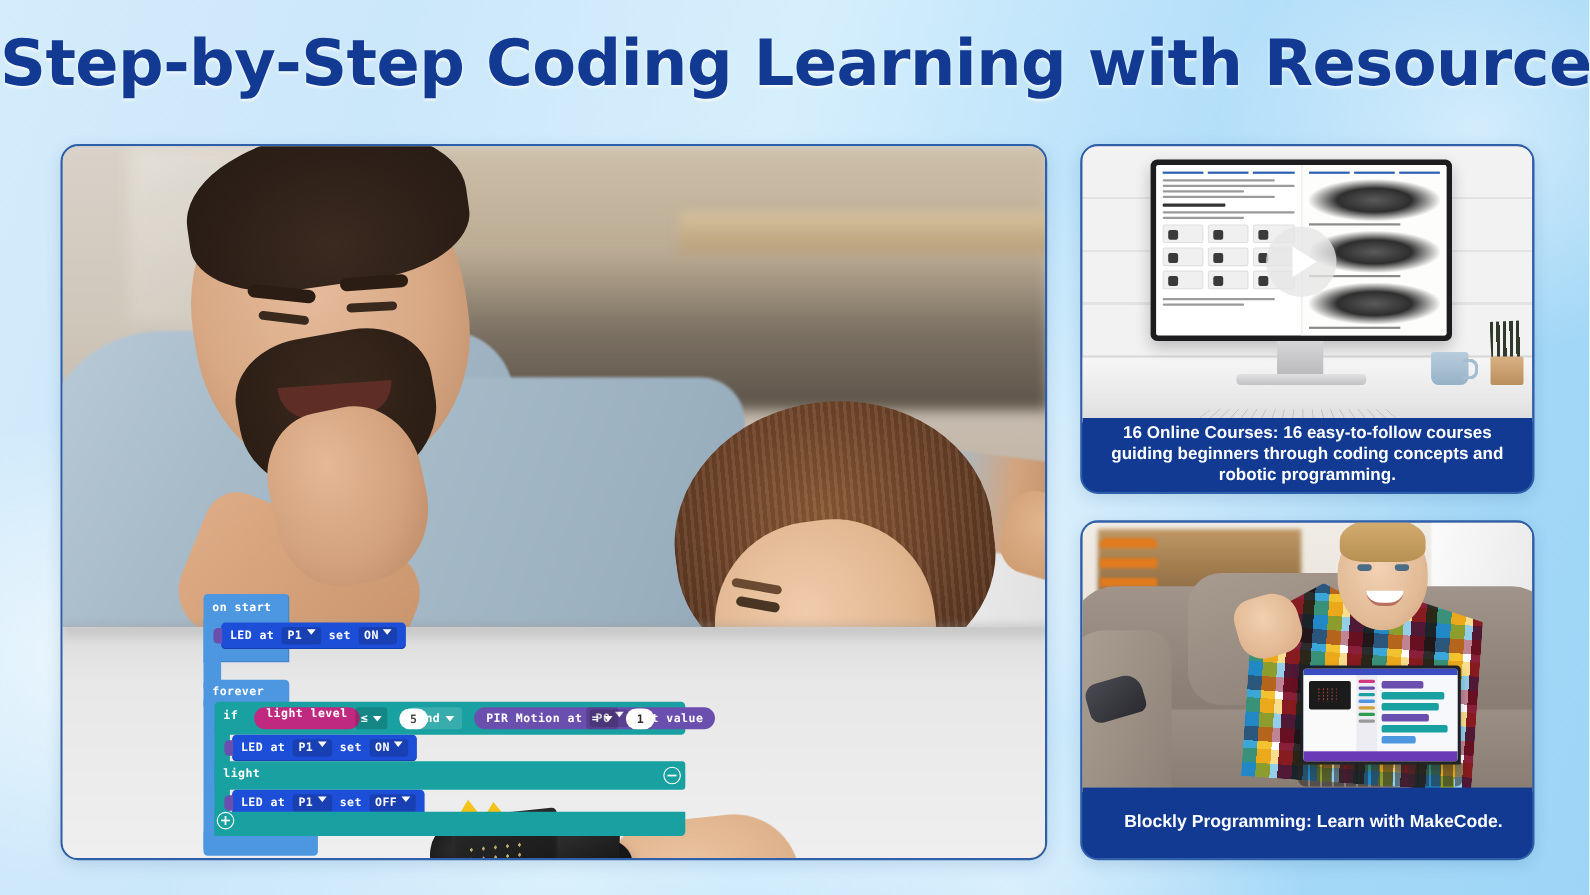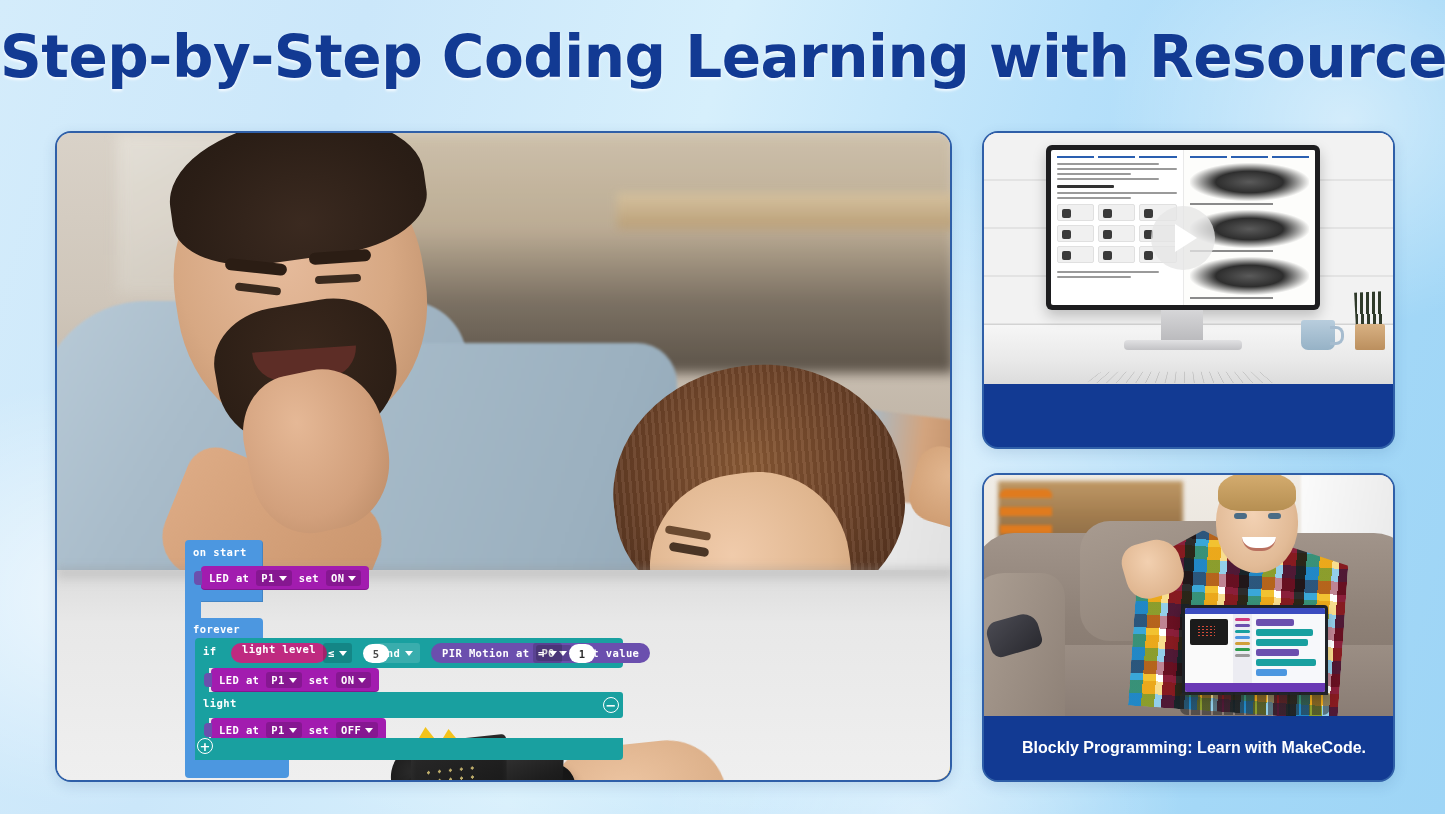--- a/index.html
+++ b/index.html
@@ -251,32 +251,32 @@
     box-shadow: inset -1px -1px 0 rgba(0,0,0,.12);
   }
   .onstart-label { position: absolute; left: 8px; top: 6px; }
   .onstart-arm {
     position: absolute; left: 0; top: 24px; width: 16px; height: 62px;
     background: #4c97e0;
   }
 
   
   .pinblock {
-    position: absolute; height: 24px; background: #a21caf;
+    position: absolute; height: 24px; background: #1d4ed8;
     border-radius: 4px; display: flex; align-items: center;
     padding: 0 8px; gap: 7px;
     box-shadow: inset 0 -1px 0 rgba(0,0,0,.18);
   }
   .pinblock::before {
     content: ""; position: absolute; left: -7px; top: 5px;
     width: 8px; height: 14px; background: #6b4fae; border-radius: 4px 0 0 4px;
   }
   .dropdown {
     background: rgba(0,0,0,0.17); border-radius: 3px; padding: 2px 5px;
-    display: inline-flex; align-items: center; gap: 4px;
+    display: inline-flex; gap: 4px;
   }
   .caret { width: 0; height: 0; border-left: 4px solid transparent; border-right: 4px solid transparent; border-top: 5px solid #ffffff; }
 
   
   .forever {
     position: absolute; left: 0; top: 78px; width: 78px; height: 24px;
     background: #4c97e0; border-radius: 4px 4px 0 0;
   }
   .forever-label { position: absolute; left: 8px; top: 83px; }
   .forever-arm {
@@ -677,20 +677,21 @@
       <div class="monitor-neck"></div>
       <div class="monitor-base"></div>
       <div class="play-btn">
         <div class="play-tri"></div>
       </div>
       <div class="keyboard"></div>
       <div class="mug"></div>
       <div class="pencils"></div>
       <div class="pencil-cup"></div>
     </div>
+    <div class="caption">16 Online Courses: 16 easy-to-follow courses guiding beginners through coding concepts and robotic programming.</div>
   </div>
 
   <div class="card" id="blockly-card">
     <div class="card-photo">
       <div class="room-bg"></div>
       <div class="room-shelf"></div>
       <div class="room-pumpkins"></div>
       <div class="room-door"></div>
 
       <div class="couch"></div>

